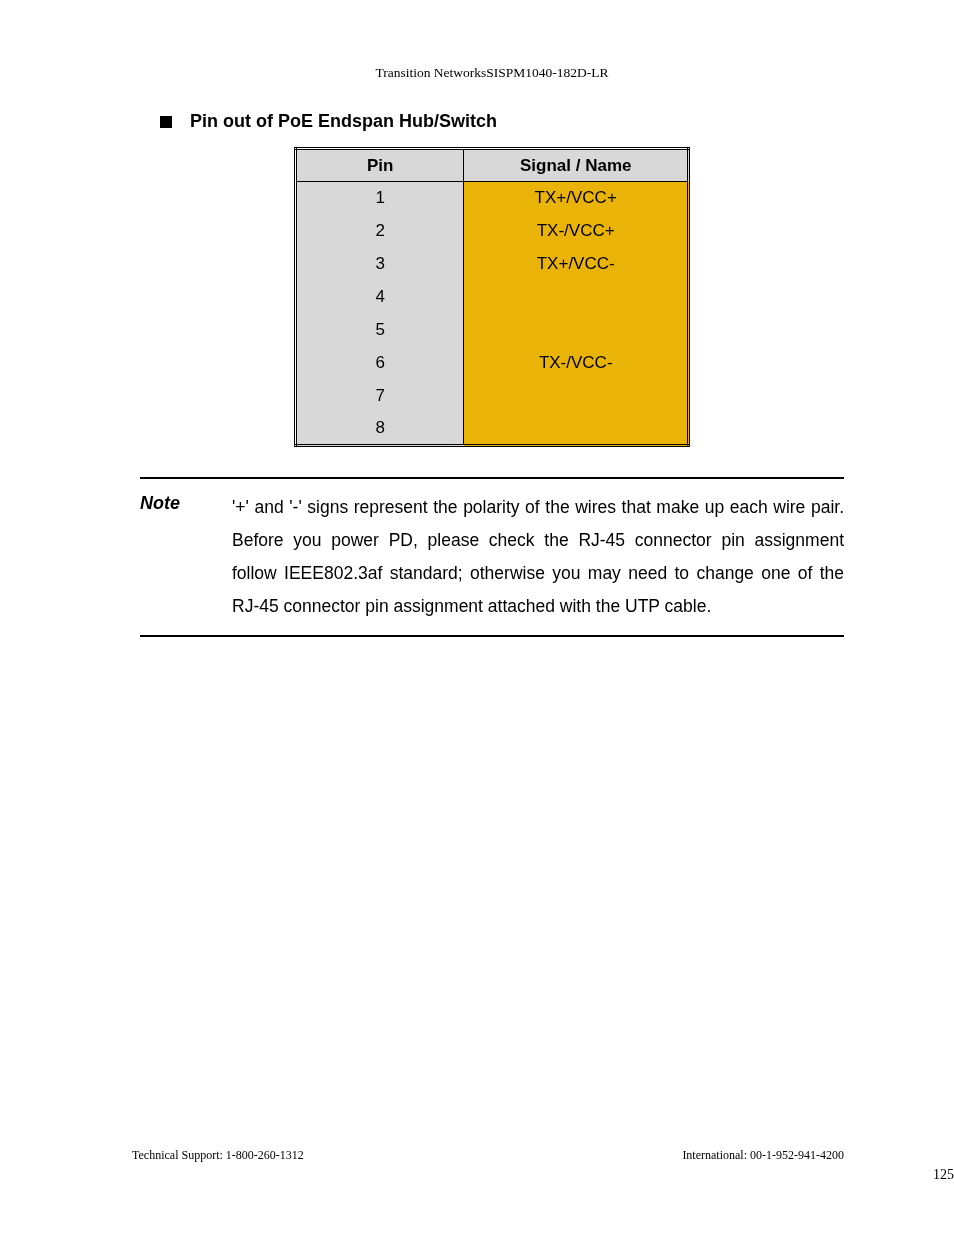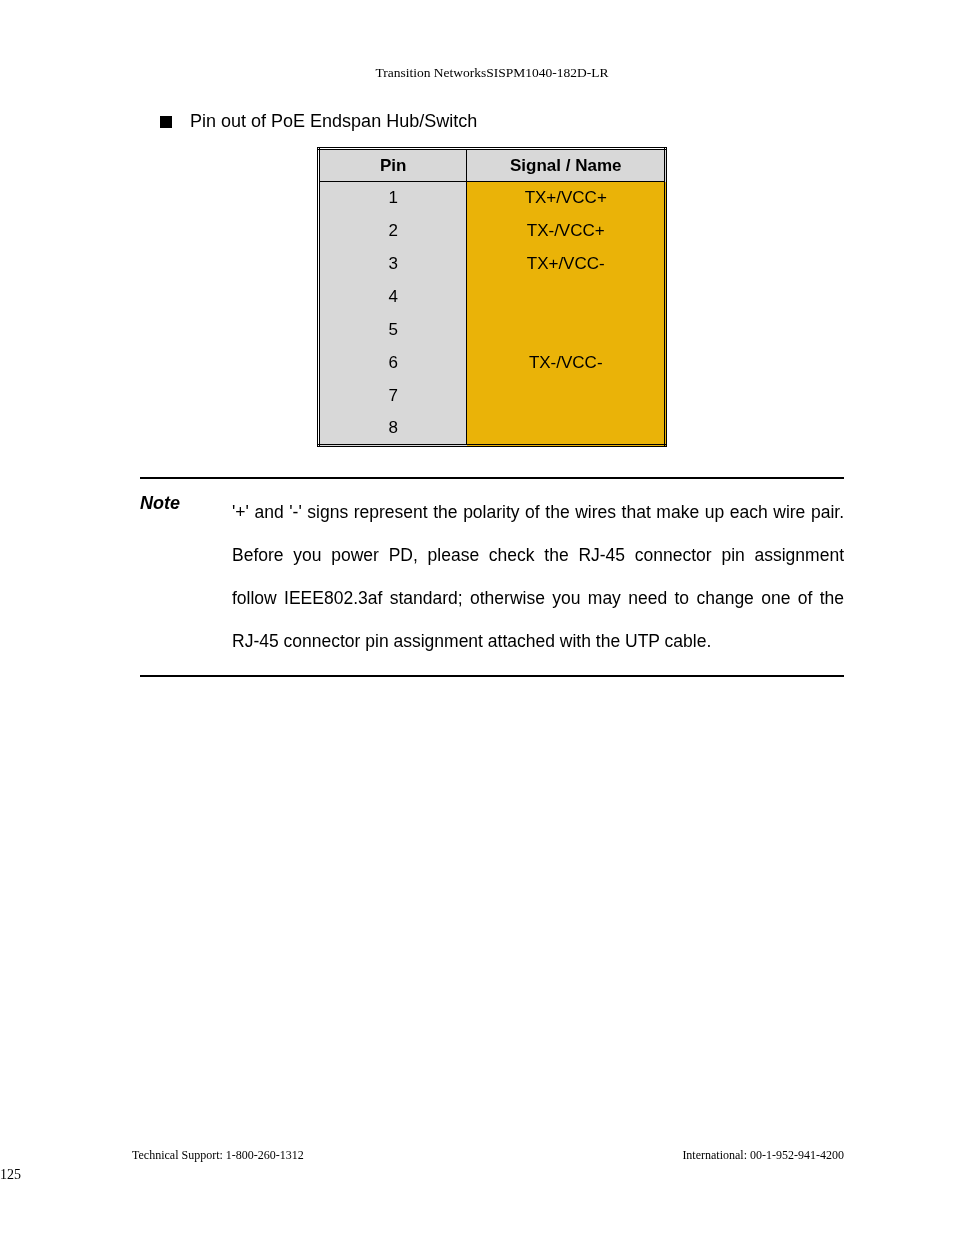--- a/index.html
+++ b/index.html
@@ -30,27 +30,27 @@
       margin-bottom: 15px;
     }
     .bullet-square {
       width: 12px;
       height: 12px;
       background: #000;
       display: inline-block;
     }
     .section-title {
       font-family: Arial, Helvetica, sans-serif;
-      font-weight: normal;
+      font-weight: bold;
       font-size: 18px;
     }
     .pin-table {
       border-collapse: collapse;
       margin: 0 auto 30px auto;
-      width: 350px;
+      width: 396px;
       font-family: Arial, Helvetica, sans-serif;
       font-size: 17px;
     }
     .pin-table th, .pin-table td {
       text-align: center;
       height: 33px;
       vertical-align: middle;
     }
     .pin-table thead th {
       background: #d8d8d8;
@@ -95,39 +95,39 @@
       font-family: Arial, Helvetica, sans-serif;
       font-weight: bold;
       font-style: italic;
       font-size: 18px;
       min-width: 60px;
       padding-top: 2px;
     }
     .note-text {
       font-family: Arial, Helvetica, sans-serif;
       font-size: 17.5px;
-      line-height: 43px;
+      line-height: 33px;
       text-align: justify;
       flex: 1;
     }
     .footer-row {
       position: absolute;
       bottom: 72px;
       left: 132px;
       right: 110px;
       display: flex;
       justify-content: space-between;
       font-size: 12px;
     }
     .page-number {
       position: absolute;
       bottom: 52px;
       left: 0;
       right: 0;
-      text-align: left;
+      text-align: right;
       font-size: 14px;
     }
   </style>
 </head>
 <body>
 
 <div class="header-row">
   <span>Transition Networks</span>
   <span>SISPM1040-182D-LR</span>
 </div>

